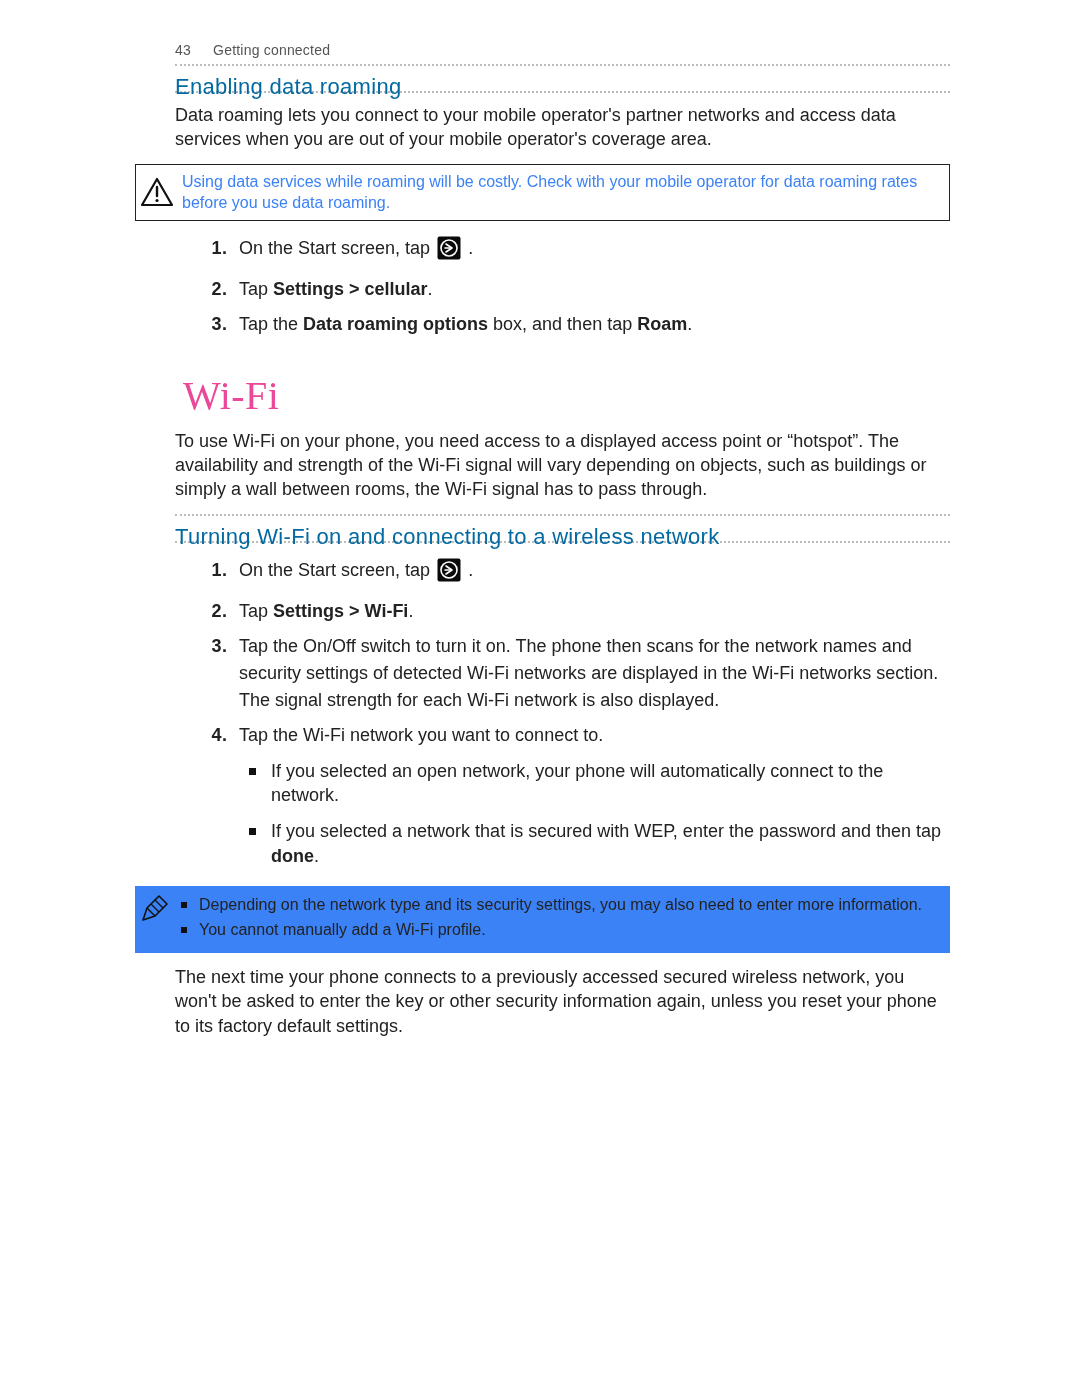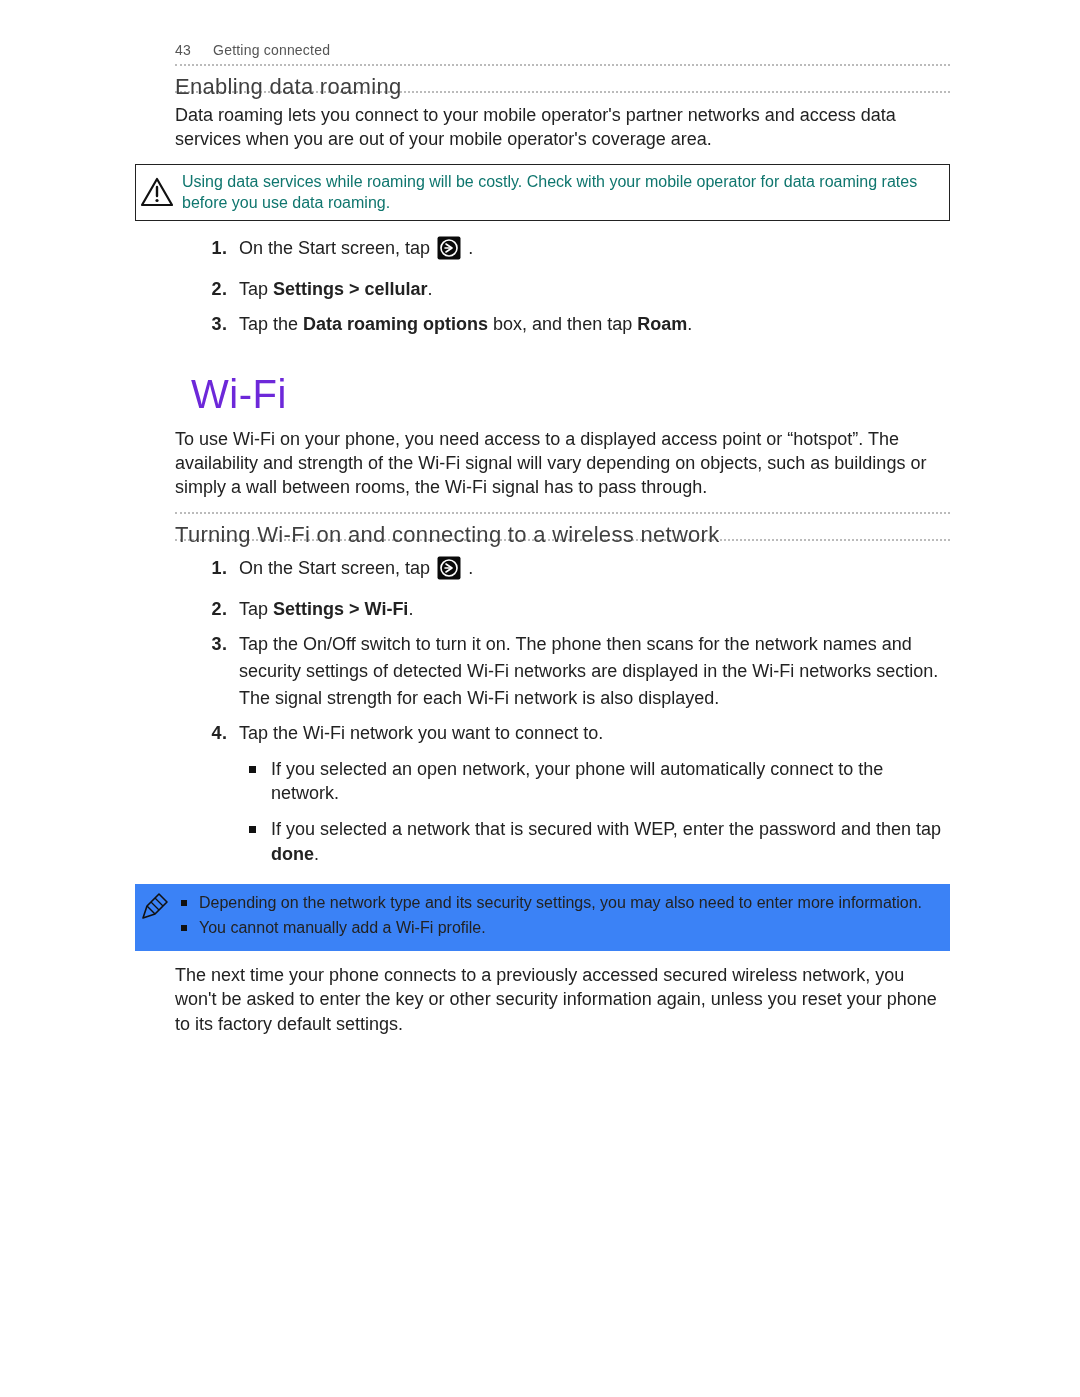--- a/index.html
+++ b/index.html
@@ -25,21 +25,21 @@
   .dotted {
     border: none;
     border-top: 2px dotted #bbb;
     margin: 4px 0 2px 0;
   }
   .subhead-wrap {
     position: relative;
     margin-top: 8px;
   }
   .subhead {
-    color: #404040;
+    color: #0369a1;
     font-size: 22px;
     letter-spacing: 0.3px;
     margin: 0;
     padding-bottom: 2px;
     display: inline-block;
     font-weight: 500;
     font-family: "Segoe UI", "Trebuchet MS", Arial, sans-serif;
   }
   .subhead-line {
     border-top: 2px dotted #bbb;
@@ -54,21 +54,21 @@
     font-weight: 400;
   }
   .warnbox {
     border: 1.5px solid #222;
     margin-left: -40px;
     margin-top: 10px;
     padding: 6px 10px 6px 46px;
     position: relative;
     font-size: 16px;
     line-height: 1.35;
-    color: #0f766e;
+    color: #3b82f6;
   }
   .warn-icon {
     position: absolute;
     left: 4px; top: 50%;
     transform: translateY(-50%);
     width: 34px; height: 30px;
   }
   ol.steps {
     margin: 14px 0 0 0;
     padding-left: 58px;
@@ -79,26 +79,26 @@
     margin-bottom: 8px;
     padding-left: 6px;
   }
   ol.steps > li::marker {
     font-weight: 700;
     font-family: "Segoe UI", Arial, sans-serif;
     letter-spacing: 0.5px;
   }
   .bold { font-weight: 700; }
   .mh1 {
-    color: #6d28d9;
+    color: #ec4899;
     font-size: 40px;
-    margin: 34px 0 10px 16px;
+    margin: 34px 0 10px 8px;
     font-weight: 400;
     letter-spacing: 0.5px;
-    font-family: Liberation Sans, sans-serif;
+    font-family: Liberation Serif, serif;
   }
   .icon-inline {
     display: inline-block;
     vertical-align: -6px;
     margin: 0 2px;
   }
   ul.sub {
     list-style: none;
     margin: 10px 0 0 8px;
     padding-left: 24px;

